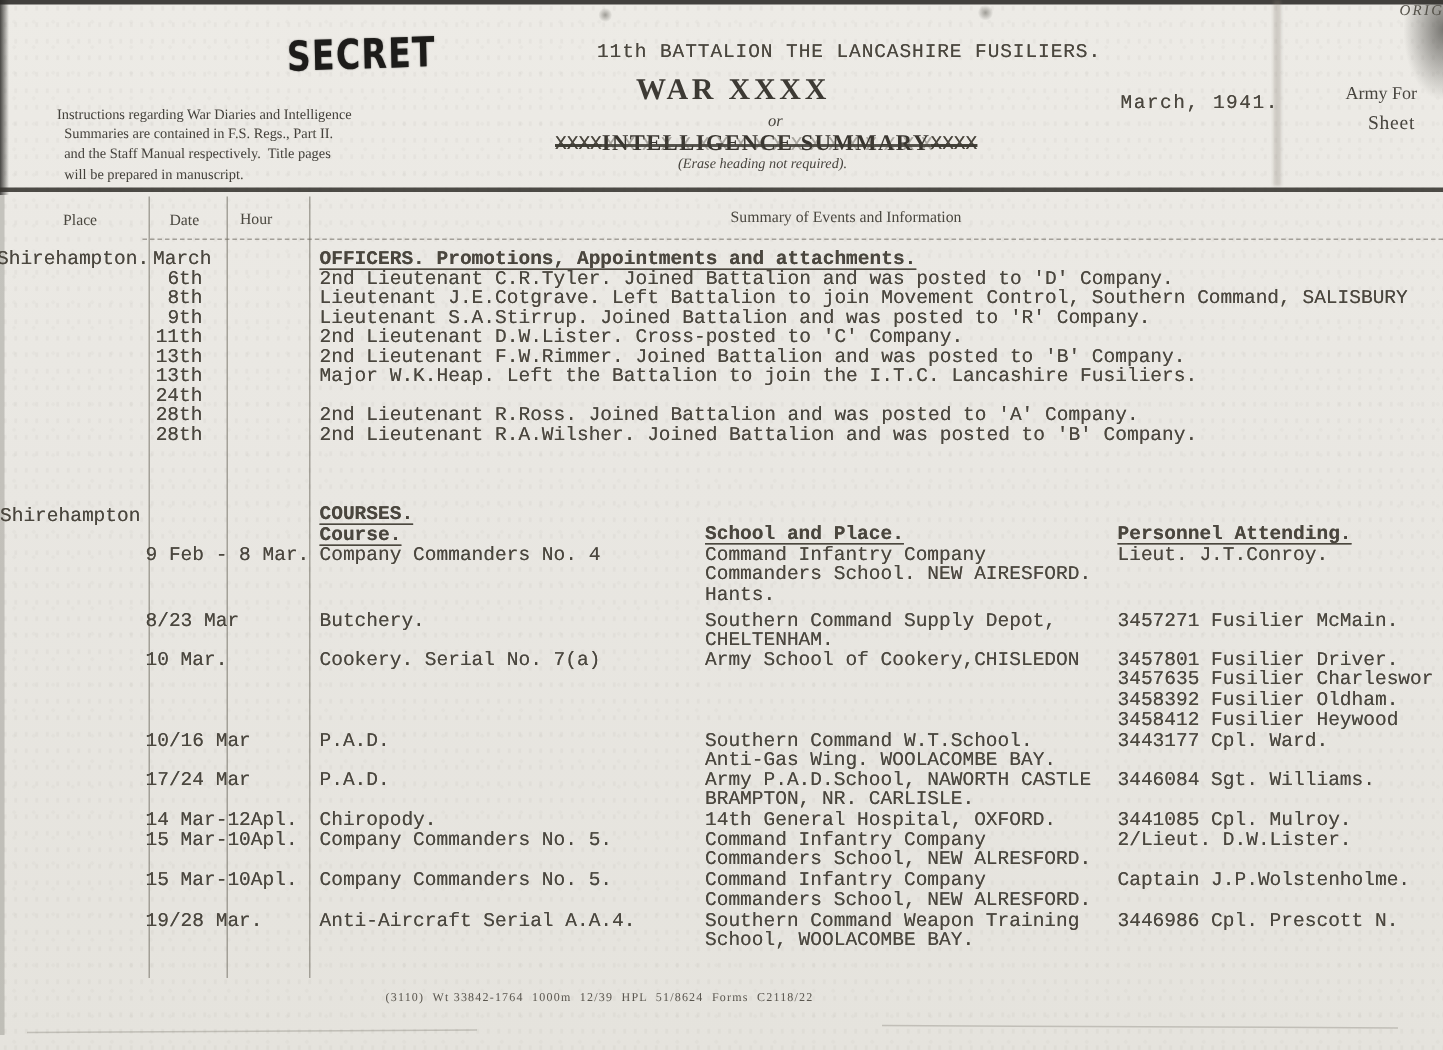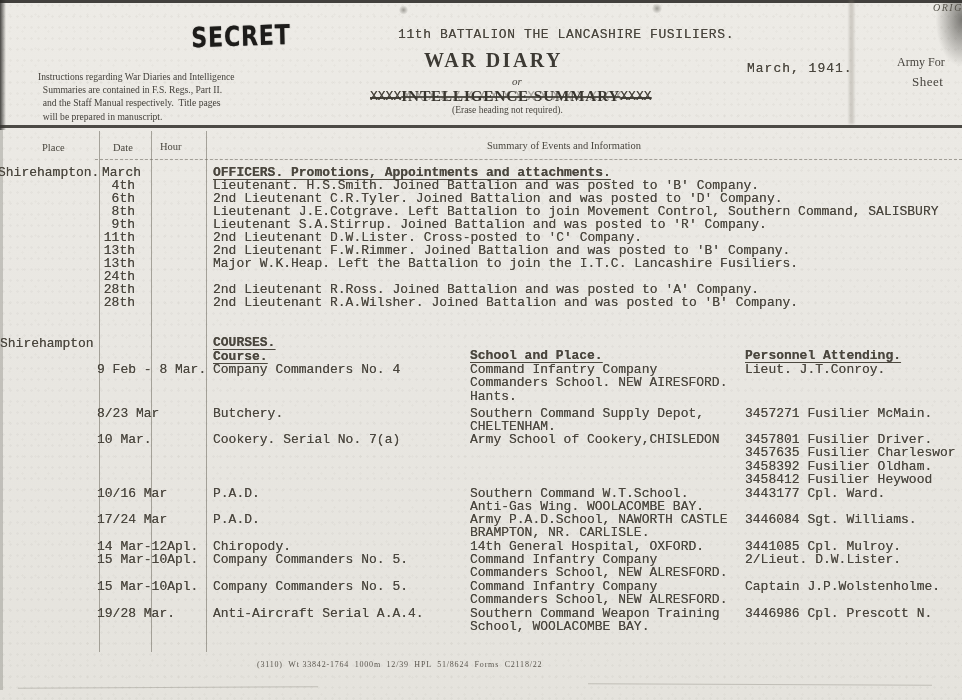--- a/index.html
+++ b/index.html
@@ -37,21 +37,21 @@
     text-shadow:0 0 1px rgba(20,20,18,.6);}
   
   .instructions{left:38px;top:70px;font-size:9.6px;line-height:13.2px;color:#44413b;}
   .unit-title{left:398px;top:27px;font-size:13px;letter-spacing:.6px;}
   .war-diary{left:424px;top:49px;font-size:20px;font-weight:bold;letter-spacing:2.5px;color:#3d3a34;}
   .or-text{left:512px;top:75px;font-size:11px;font-style:italic;}
   .alt-title{left:370px;top:87px;text-decoration:line-through;text-decoration-thickness:1.5px;text-decoration-color:rgba(60,57,50,.85);}
   .alt-title .xx{font-size:13px;vertical-align:1px;}
   .alt-title .main{position:relative;font-size:15px;font-weight:bold;letter-spacing:1px;color:#38352f;}
   .alt-title .overlay{position:absolute;left:2px;top:1px;font-size:13px;letter-spacing:4.6px;opacity:.4;font-weight:normal;}
-  .erase-note{left:452px;top:105px;font-size:9.5px;}
+  .erase-note{left:452px;top:105px;font-size:9.5px;font-style:italic;}
   .month-year{left:747px;top:61px;font-size:13px;letter-spacing:1px;}
   .army-form{left:897px;top:55px;font-size:12px;}
   .sheet-label{left:912px;top:74px;font-size:13px;letter-spacing:.5px;}
   .orig-note{left:933px;top:2px;font-size:10px;font-style:italic;letter-spacing:1.5px;color:#55524a;text-align:right;}
   
   .main-rule{position:absolute;top:125px;left:0;width:962px;height:3px;background:#35332f;opacity:.88;}
   .hdr{font-size:10.5px;color:#4a473f;}
   .hdr.place{left:42px;top:142px;}
   .hdr.date{left:113px;top:142px;}
   .hdr.hour{left:160px;top:141px;}
@@ -111,21 +111,21 @@
   <div class="scratch b1"></div>
   <div class="scratch b2"></div>
 
   <div class="stamp">SECRET</div>
   <div class="abs instructions">Instructions regarding War Diaries and Intelligence
   Summaries are contained in F.S. Regs., Part II.
   and the Staff Manual respectively.  Title pages
   will be prepared in manuscript.</div>
   <div class="abs orig-note">ORIG</div>
   <div class="abs tw unit-title">11th BATTALION THE LANCASHIRE FUSILIERS.</div>
-  <div class="abs war-diary">WAR DIARY</div>
+  <div class="abs war-diary">WAR XXXX</div>
   <div class="abs or-text">or</div>
   <div class="abs alt-title"><span class="xx tw">XXXX</span><span class="main"><span>INTELLIGENCE SUMMARY</span><span class="overlay tw">XXXXXXXXXXXXXXXXXX</span></span><span class="xx tw">XXXX</span></div>
   <div class="abs erase-note">(Erase heading not required).</div>
   <div class="abs tw month-year">March, 1941.</div>
   <div class="abs army-form">Army For</div>
   <div class="abs sheet-label">Sheet</div>
 
   <div class="main-rule"></div>
   <div class="abs hdr place">Place</div>
   <div class="abs hdr date">Date</div>
@@ -136,24 +136,20 @@
   <div class="vline v2"></div>
   <div class="vline v3"></div>
 
   <div class="place-line tw">
     <span class="pl-place">Shirehampton.</span>
     <span class="pl-month">March</span>
     <span class="pl-heading section-heading">OFFICERS.  Promotions, Appointments and attachments.</span>
   </div>
   <div class="officer-rows" id="officer-rows">
       <div class="o-row">
-        <span class="o-date tw">4th</span>
-        <span class="o-text tw">Lieutenant. H.S.Smith.  Joined Battalion and was posted to 'B' Company.</span>
-      </div>
-      <div class="o-row">
         <span class="o-date tw">6th</span>
         <span class="o-text tw">2nd Lieutenant C.R.Tyler. Joined Battalion and was posted to 'D' Company.</span>
       </div>
       <div class="o-row">
         <span class="o-date tw">8th</span>
         <span class="o-text tw">Lieutenant J.E.Cotgrave. Left Battalion to join Movement Control, Southern Command, SALISBURY</span>
       </div>
       <div class="o-row">
         <span class="o-date tw">9th</span>
         <span class="o-text tw">Lieutenant S.A.Stirrup. Joined Battalion and was posted to 'R' Company.</span>

